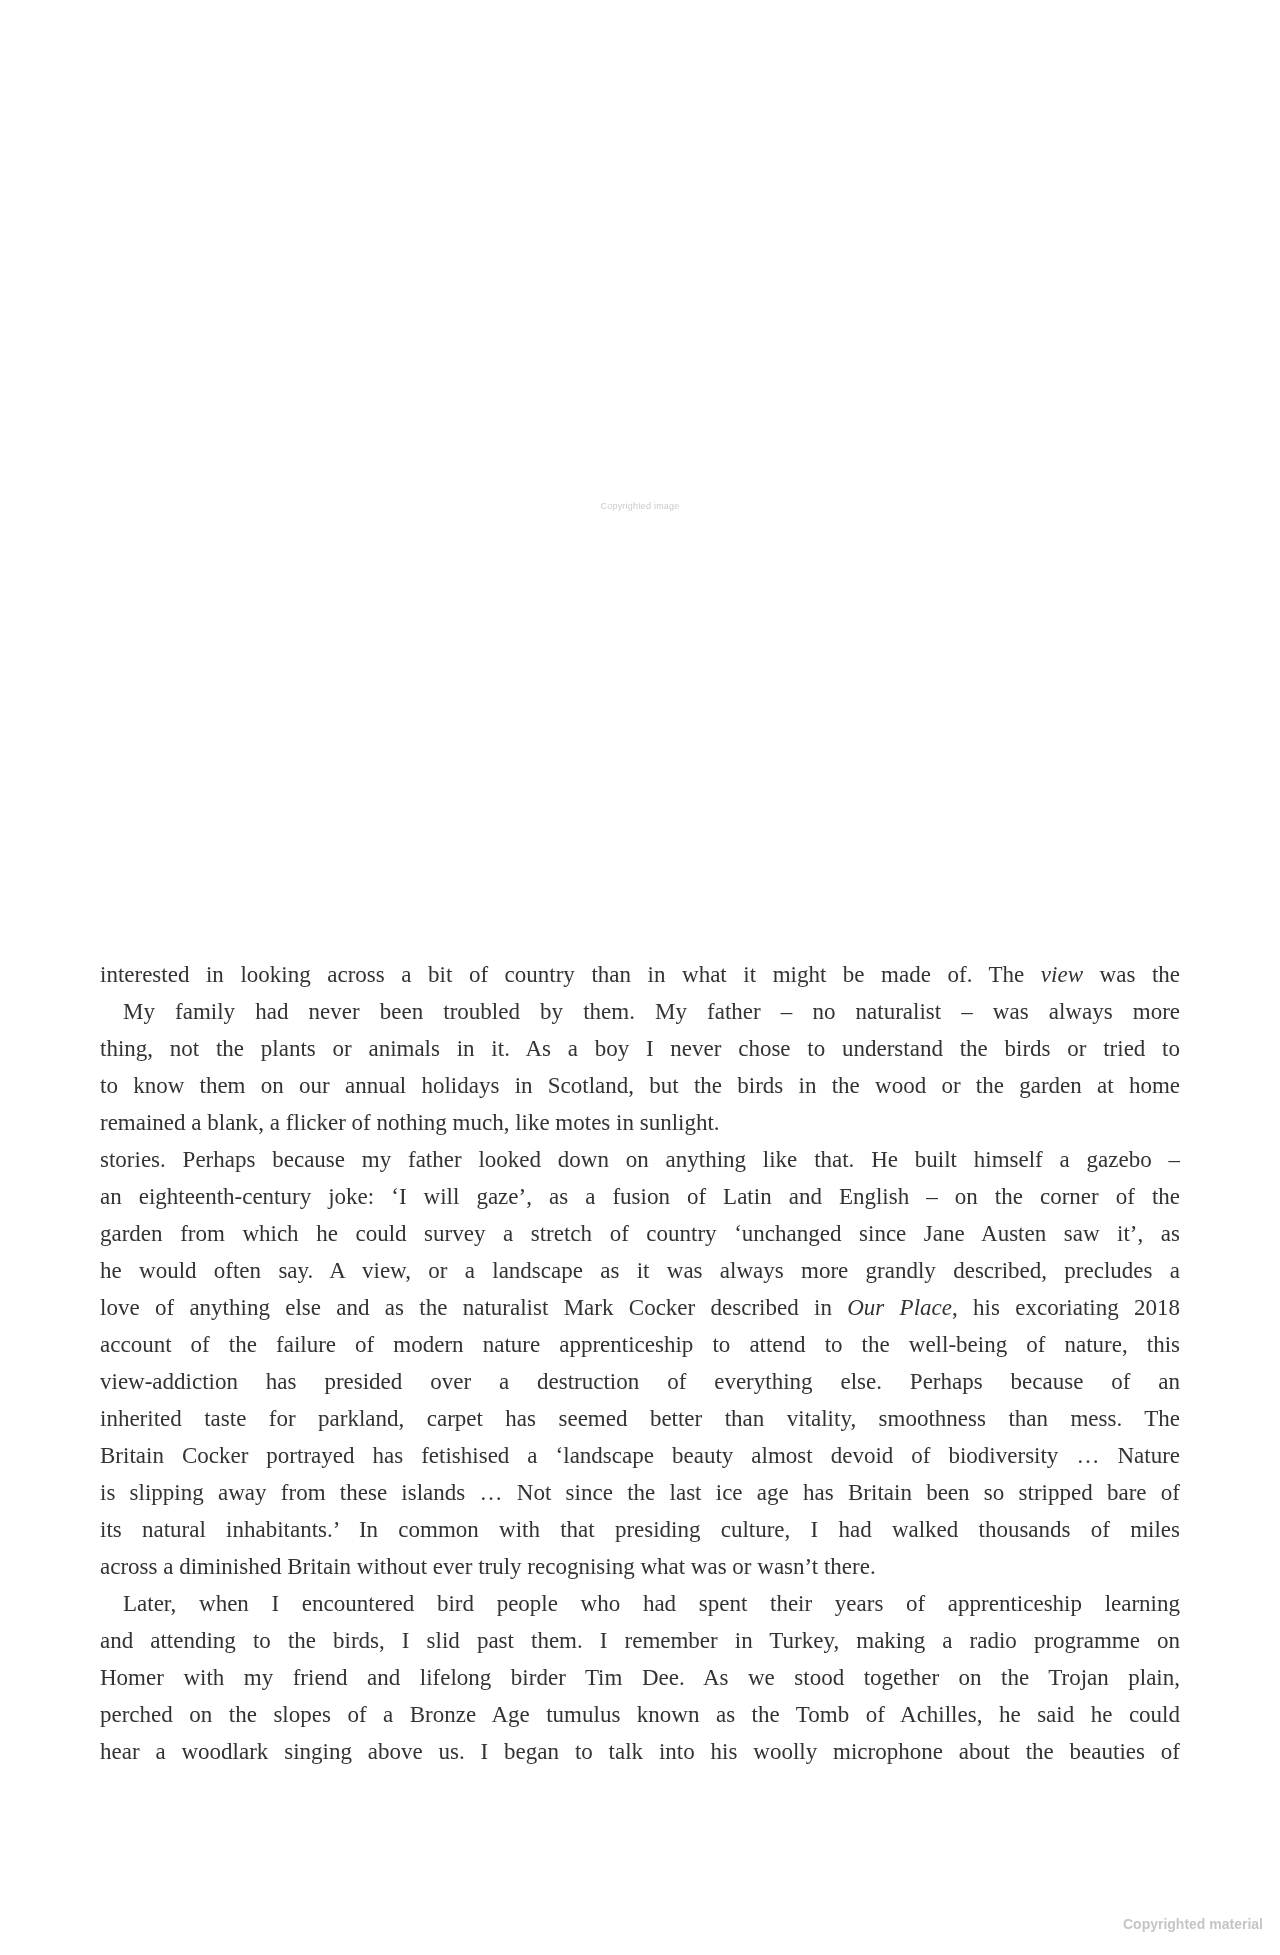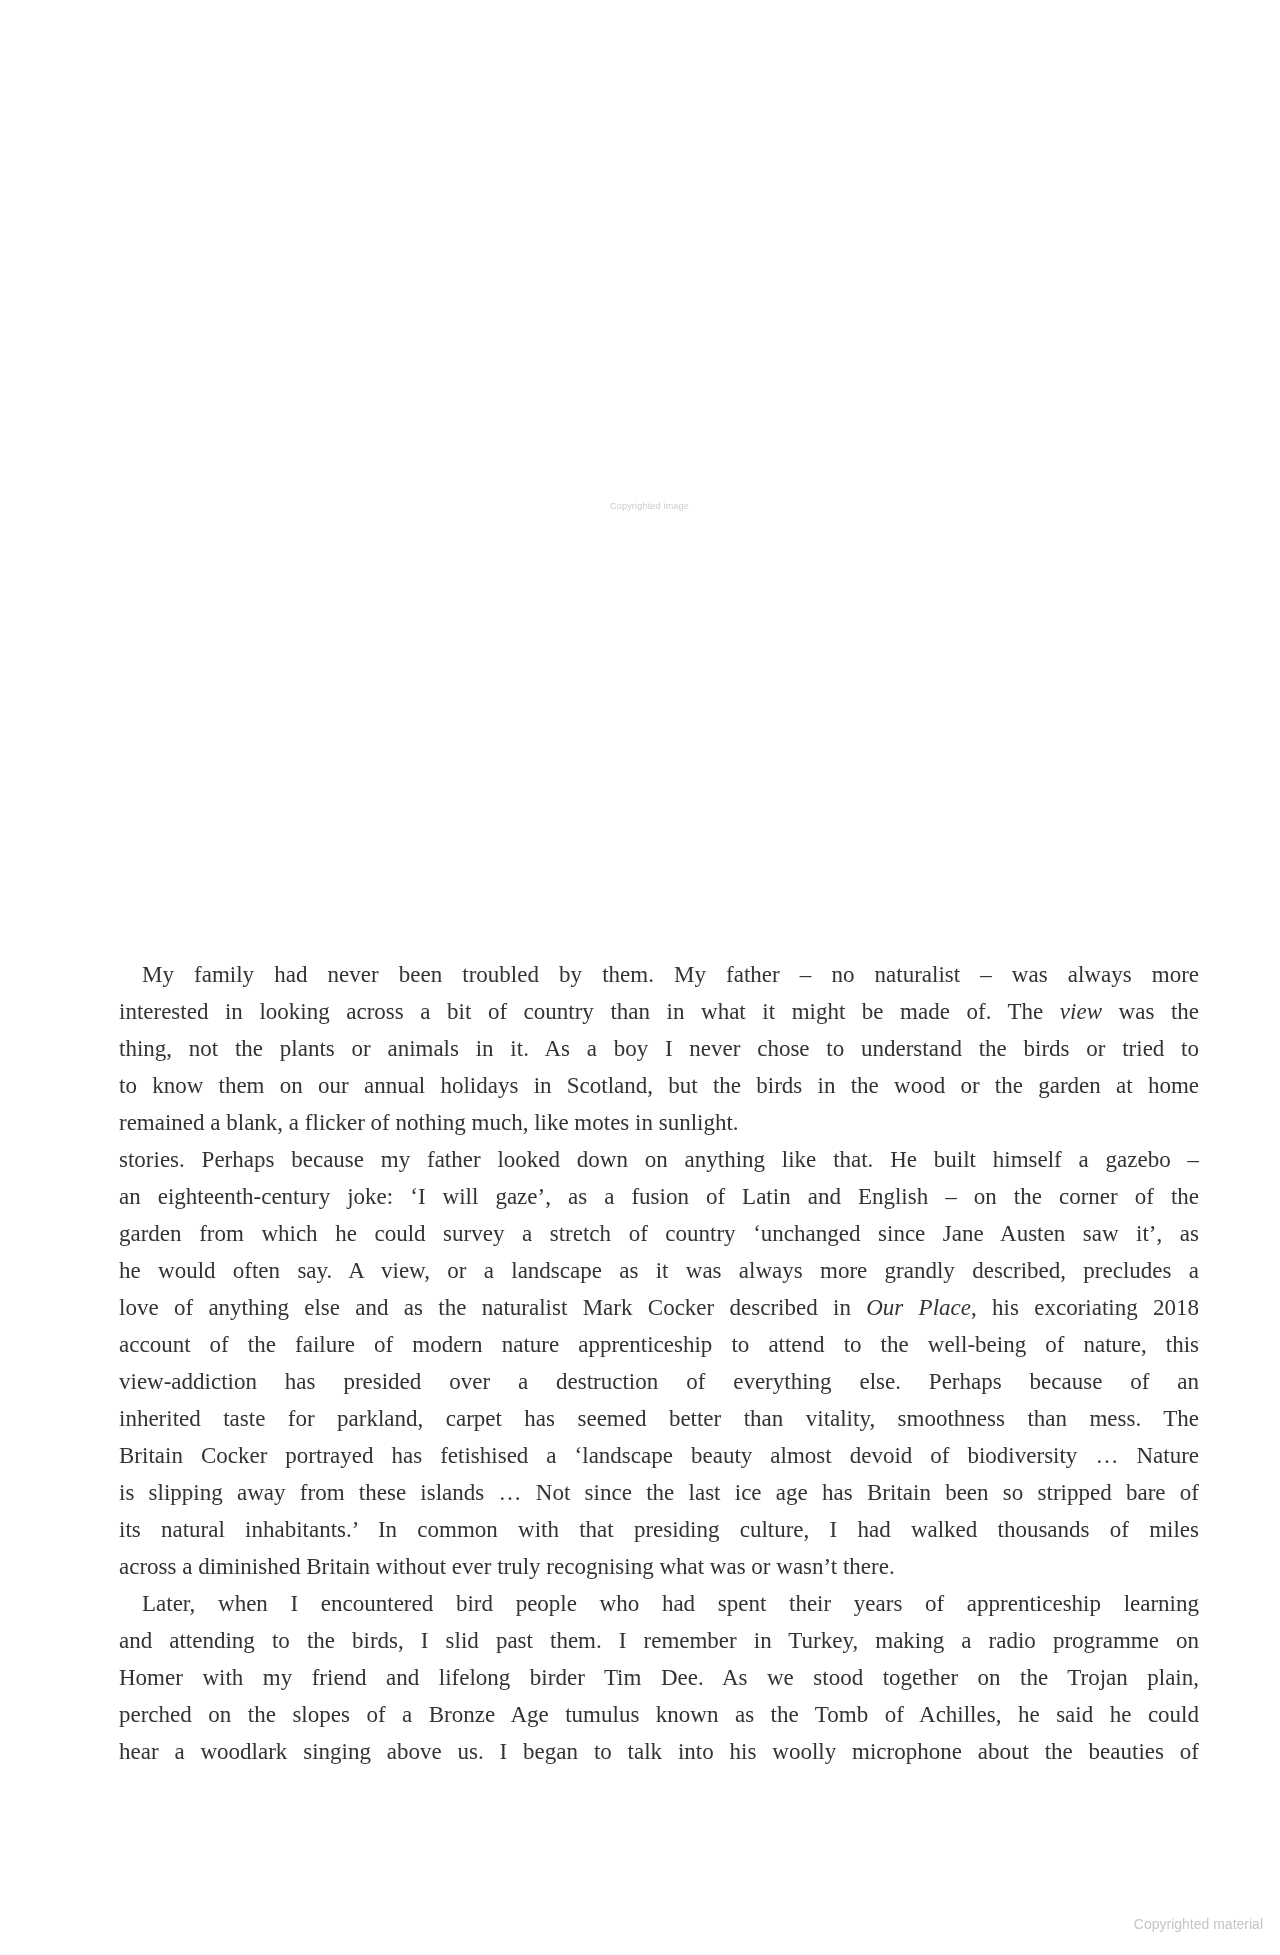--- a/index.html
+++ b/index.html
@@ -8,21 +8,20 @@
     height: 1955px;
     background: #ffffff;
     position: relative;
     font-family: "Liberation Serif", serif;
     overflow: hidden;
   }
   .page {
     position: absolute;
     inset: 0;
     background: #ffffff;
-    margin-left: 19px;
   }
   .watermark-top {
     position: absolute;
     top: 501px;
     left: 0;
     width: 100%;
     text-align: center;
     font-family: "Liberation Sans", sans-serif;
     font-size: 9px;
     color: #cbcbcb;
@@ -49,31 +48,32 @@
     text-align-last: left;
   }
   .line i { font-style: italic; }
   .watermark-bottom {
     position: absolute;
     top: 1916px;
     right: 17px;
     font-family: "Liberation Sans", sans-serif;
     font-size: 14px;
     color: #c5c5c5;
+    font-weight: bold;
   }
 </style>
 </head>
 <body>
 
 <div class="page">
   <div class="watermark-top">Copyrighted image</div>
 
   <div class="text-block">
+      <div class="line">interested in looking across a bit of country than in what it might be made of. The <i>view</i> was the</div>
       <div class="line indent">My family had never been troubled by them. My father – no naturalist – was always more</div>
-      <div class="line">interested in looking across a bit of country than in what it might be made of. The <i>view</i> was the</div>
       <div class="line">thing, not the plants or animals in it. As a boy I never chose to understand the birds or tried to</div>
       <div class="line">to know them on our annual holidays in Scotland, but the birds in the wood or the garden at home</div>
       <div class="line last">remained a blank, a flicker of nothing much, like motes in sunlight.</div>
       <div class="line">stories. Perhaps because my father looked down on anything like that. He built himself a gazebo –</div>
       <div class="line">an eighteenth-century joke: ‘I will gaze’, as a fusion of Latin and English – on the corner of the</div>
       <div class="line">garden from which he could survey a stretch of country ‘unchanged since Jane Austen saw it’, as</div>
       <div class="line">he would often say. A view, or a landscape as it was always more grandly described, precludes a</div>
       <div class="line">love of anything else and as the naturalist Mark Cocker described in <i>Our Place</i>, his excoriating 2018</div>
       <div class="line">account of the failure of modern nature apprenticeship to attend to the well-being of nature, this</div>
       <div class="line">view-addiction has presided over a destruction of everything else. Perhaps because of an</div>

